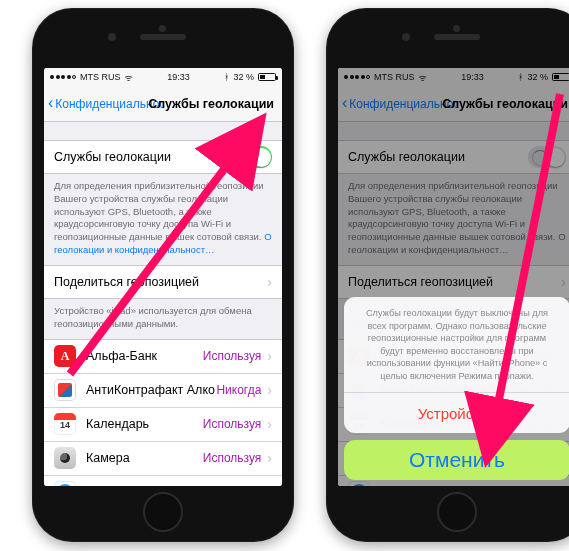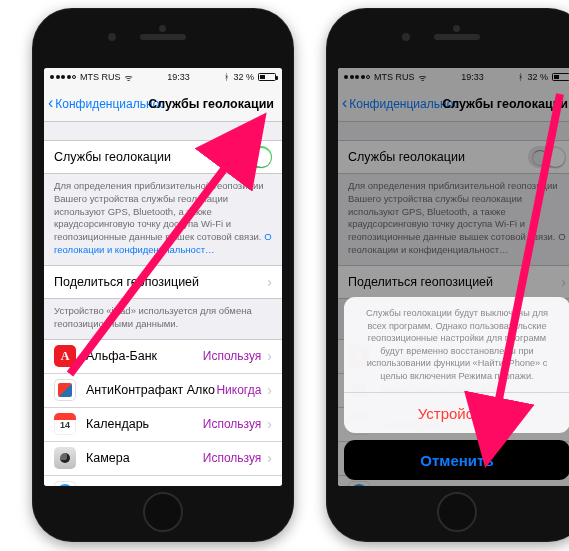--- a/index.html
+++ b/index.html
@@ -65,21 +65,21 @@
   .ic-safari::after { content:""; position:absolute; left:3px; top:3px; width:16px; height:16px; border-radius:50%; background:radial-gradient(circle,#2a9df4 0 70%,#1172c9 71% 100%); }
   .ic-safari::before { content:""; position:absolute; left:9px; top:5px; width:4px; height:12px; background:linear-gradient(#ff3b30 0 50%,#fff 50% 100%); transform:rotate(35deg); z-index:1; clip-path:polygon(50% 0,100% 100%,0 100%); }
   
   .dim { position:absolute; inset:0; background:rgba(0,0,0,.38); }
   
   .sheet { position:absolute; left:6px; right:6px; bottom:6px; }
   .sheet .card { background:rgba(248,248,250,.98); border-radius:11px; overflow:hidden; margin-bottom:7px; }
   .sheet .msg { padding:10px 12px; font-size:9.2px; line-height:1.35; color:#8a8a8f; text-align:center; border-bottom:.5px solid #d6d6da; }
   .sheet .btn { height:40px; display:flex; align-items:center; justify-content:center; font-size:15px; }
   .sheet .btn.destructive { color:#ff3b30; }
-  .sheet .cancel { background:#000000; border-radius:11px; height:40px; display:flex; align-items:center; justify-content:center; font-size:15px; font-weight:700; color:#0b7bff; }
+  .sheet .cancel { background:#bef264; border-radius:11px; height:40px; display:flex; align-items:center; justify-content:center; font-size:21px; font-weight:400; color:#0b7bff; }
   
   .arrow { position:absolute; pointer-events:none; }
   .arrow svg { overflow:visible; }
 </style>
 </head>
 <body>
 
 <div class="stage">
 
   <div class="phone">

